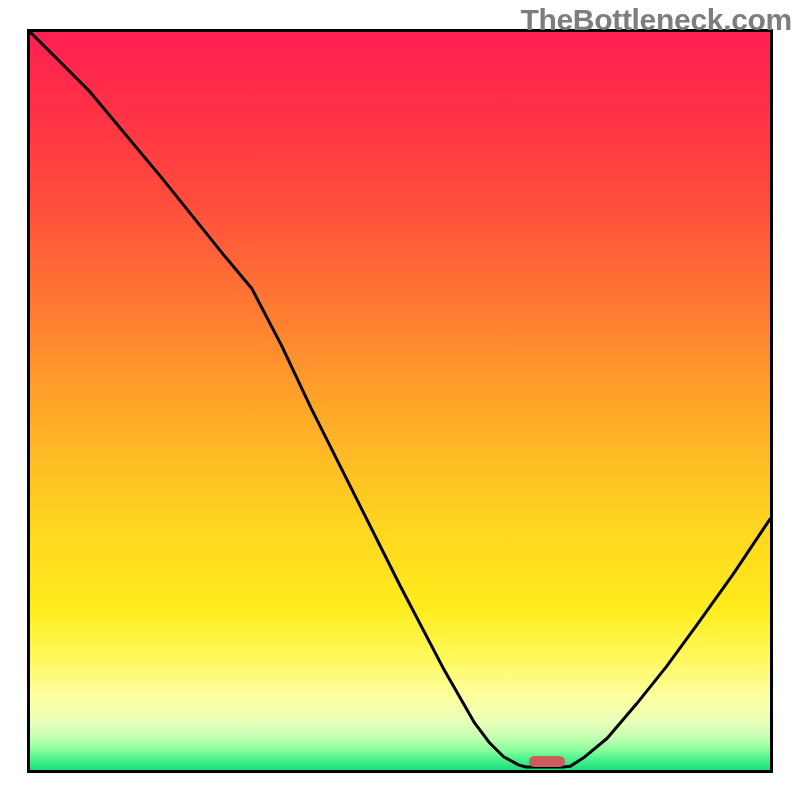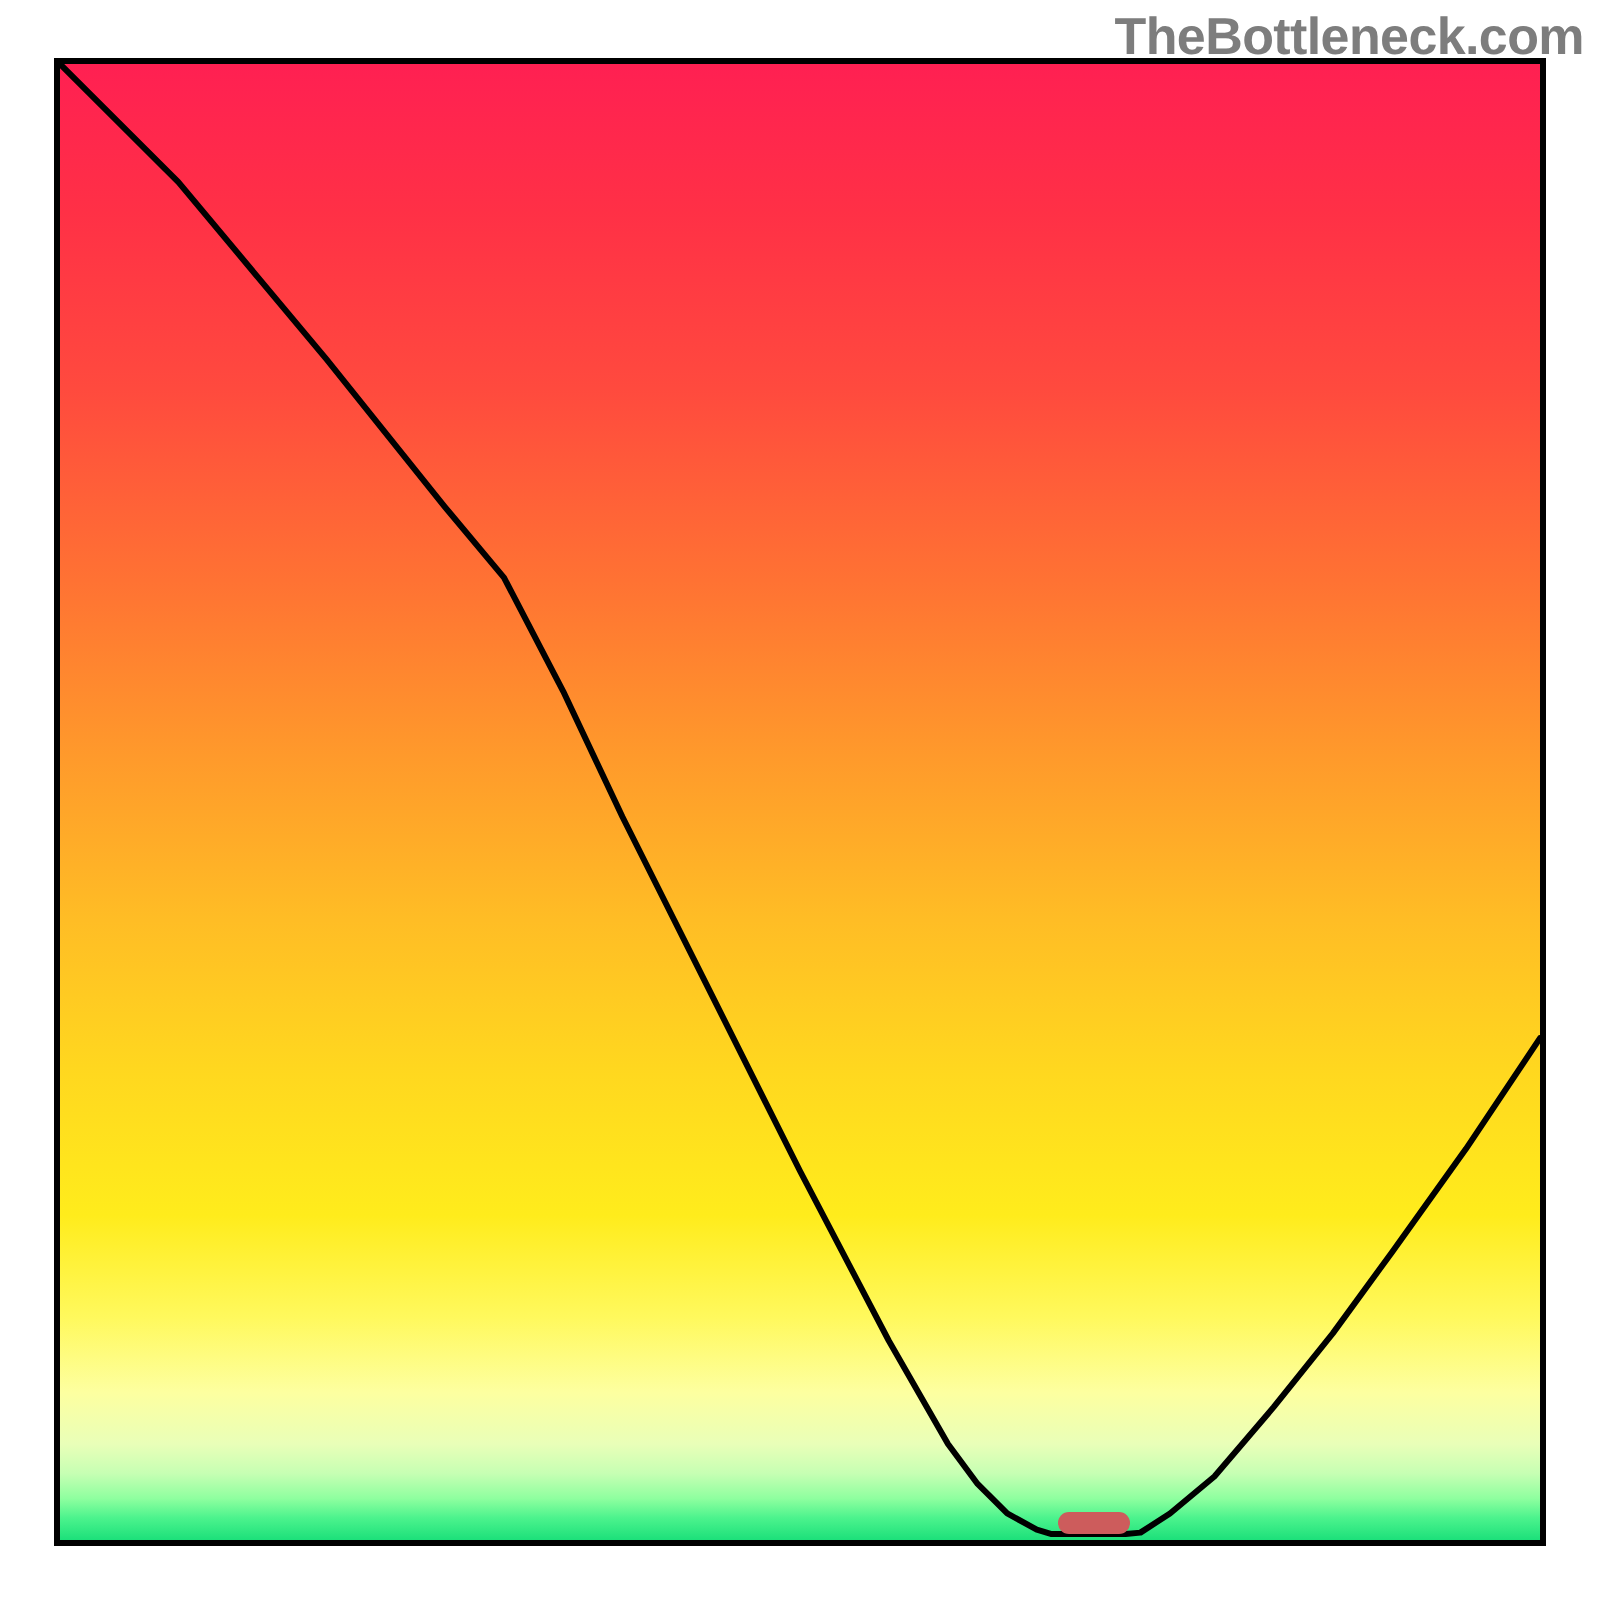--- a/index.html
+++ b/index.html
@@ -13,21 +13,21 @@
   .container {
     position: relative;
     width: 800px;
     height: 800px;
   }
   .watermark {
     position: absolute;
     top: 3px;
     right: 8px;
     font-family: Arial, Helvetica, sans-serif;
-    font-size: 26px;
+    font-size: 30px;
     font-weight: bold;
     color: #7d7d7d;
     letter-spacing: -0.3px;
     z-index: 10;
   }
   .plot-area {
     position: absolute;
     top: 29px;
     left: 27px;
     width: 746px;

